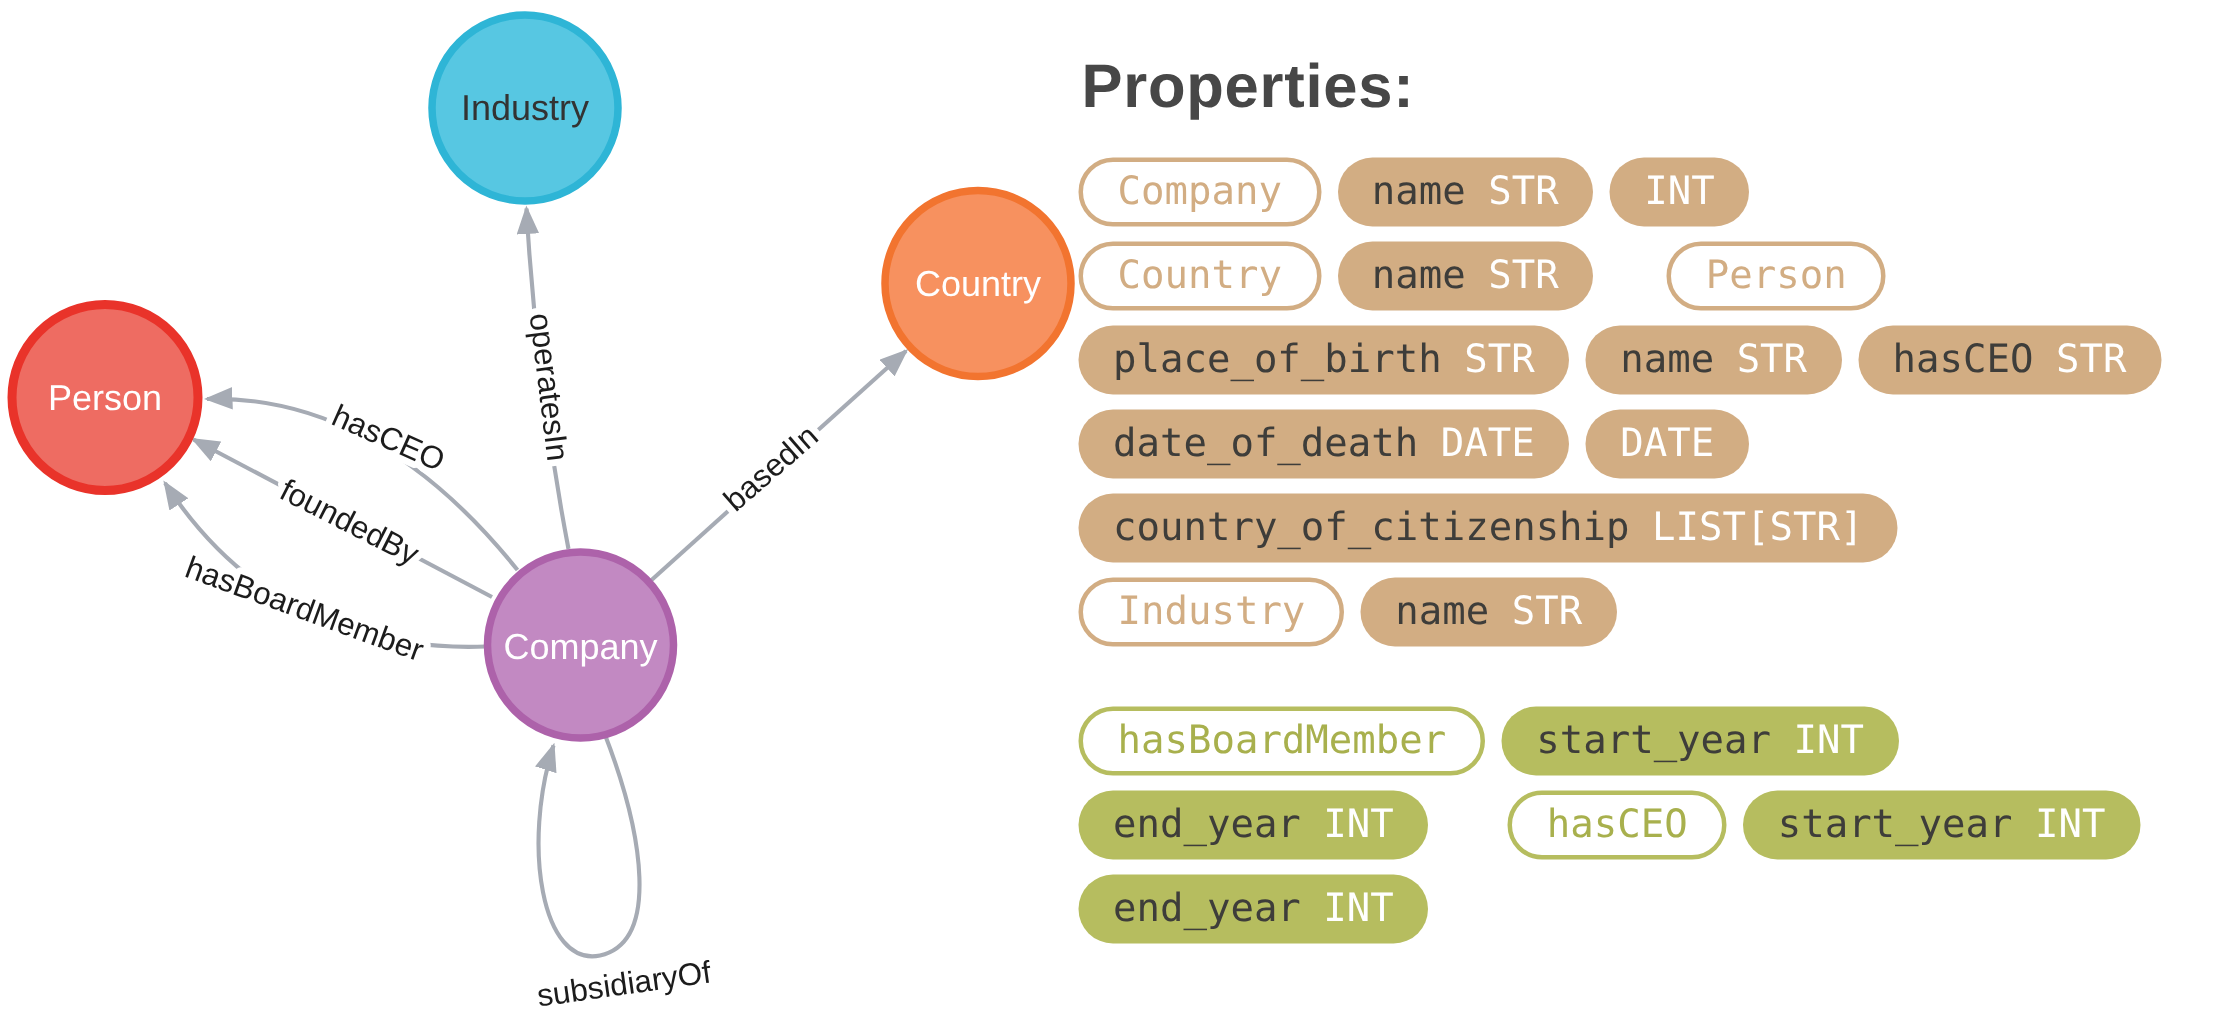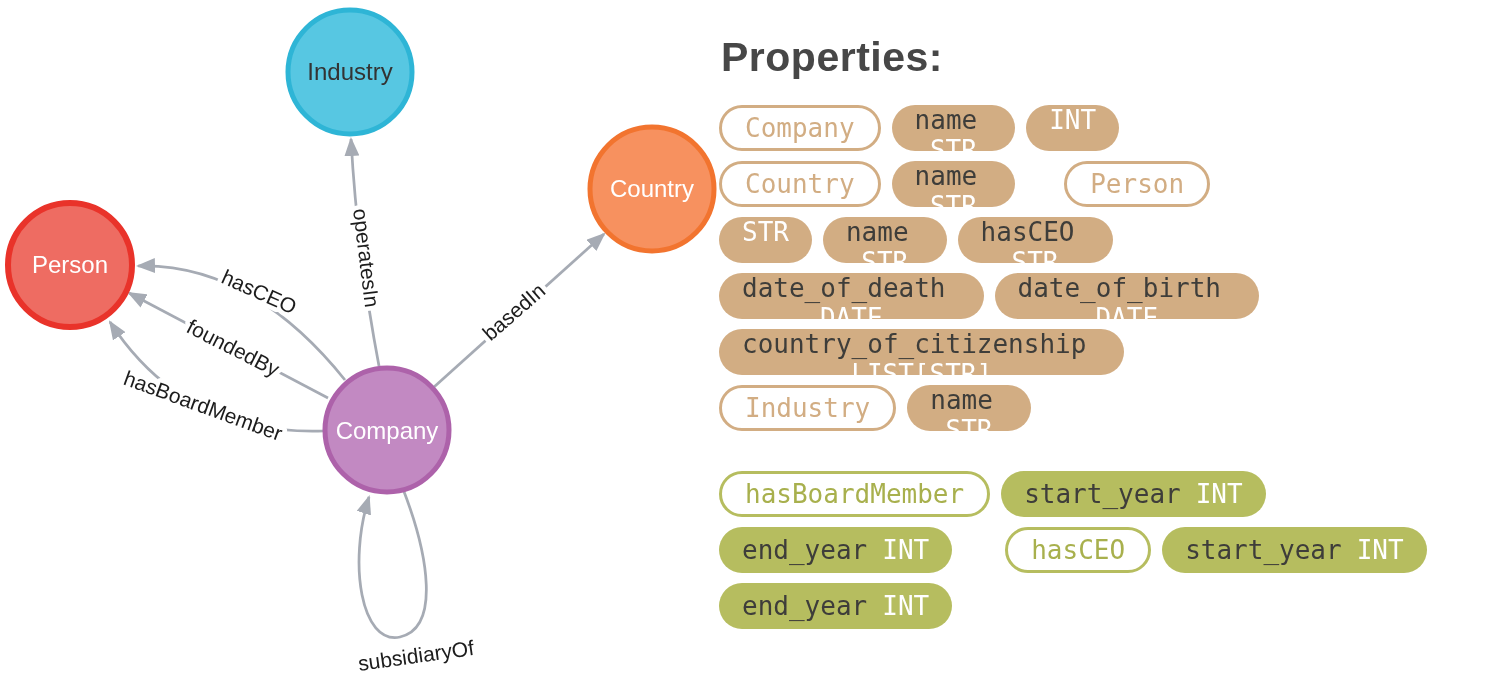--- a/index.html
+++ b/index.html
@@ -26,21 +26,21 @@
   }
   #pill-rows{display:flex;flex-direction:column;gap:10px;align-items:flex-start;}
   .pill-row{display:flex;gap:11px;align-items:center;}
   .section-gap{margin-top:30px;}
   .pill{
     box-sizing:border-box;height:46px;border-radius:23px;
     display:inline-flex;align-items:center;padding:0 23px;
     font-family:"DejaVu Sans Mono","Liberation Mono",monospace;font-size:26px;
     white-space:nowrap;
   }
-  .pill.filled.node{background:var(--tan);flex-direction:column;}
+  .pill.filled.node{background:var(--tan);}
   .pill.filled.rel{background:var(--olive);justify-content:flex-end;}
   .pill.outlined{background:#ffffff;border:3px solid;}
   .pill.outlined.node{border-color:var(--tan);color:var(--tan);}
   .pill.outlined.rel{border-color:var(--olive);color:var(--olive-text);}
   .prop-name{color:var(--pill-dark-text);margin-right:15px;}
   .prop-type{color:var(--pill-type-text);}
 </style>
 </head>
 <body>
 
@@ -105,38 +105,38 @@
       <div class="pill-row">
         <div class="pill outlined node">Country</div>
         <div class="pill filled node">
           <span class="prop-name">name</span>
           <span class="prop-type">STR</span>
         </div>
         <div class="pill outlined node" style="margin-left: 38px;">Person</div>
       </div>
       <div class="pill-row">
         <div class="pill filled node">
+          <span class="prop-name">place_of_birth</span>
           <span class="prop-type">STR</span>
         </div>
         <div class="pill filled node">
           <span class="prop-name">name</span>
           <span class="prop-type">STR</span>
         </div>
         <div class="pill filled node">
           <span class="prop-name">hasCEO</span>
           <span class="prop-type">STR</span>
         </div>
       </div>
       <div class="pill-row">
         <div class="pill filled node">
           <span class="prop-name">date_of_death</span>
           <span class="prop-type">DATE</span>
         </div>
         <div class="pill filled node">
-          <span class="prop-name">date_of_birth</span>
           <span class="prop-type">DATE</span>
         </div>
       </div>
       <div class="pill-row">
         <div class="pill filled node">
           <span class="prop-name">country_of_citizenship</span>
           <span class="prop-type">LIST[STR]</span>
         </div>
       </div>
       <div class="pill-row">

